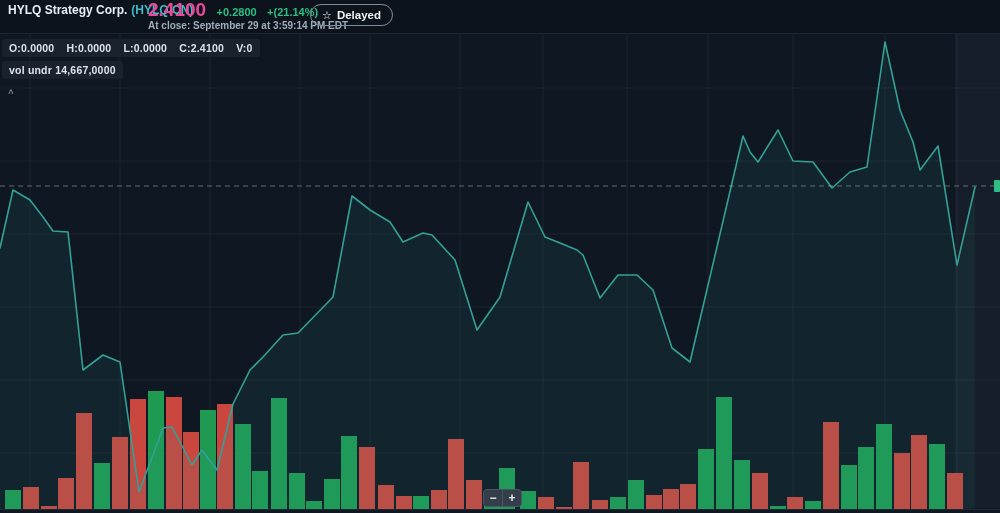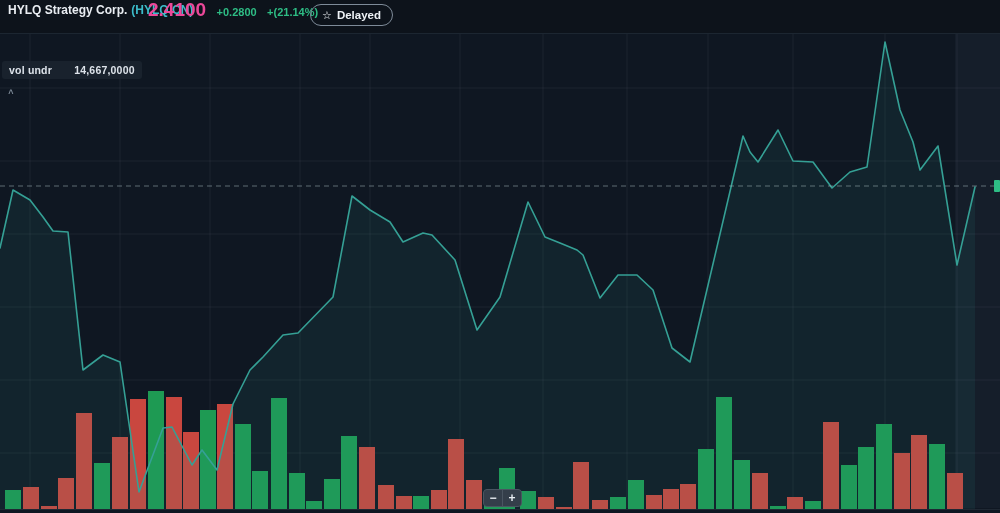--- a/index.html
+++ b/index.html
@@ -36,21 +36,21 @@
   
   .chip{
     position:absolute;background:rgba(27,35,47,0.9);border-radius:3px;
     color:#dde3ea;font-size:10.5px;font-weight:bold;padding:3px 7px;
     white-space:nowrap;z-index:4;letter-spacing:.2px;
   }
   .chip span{margin-right:9px;}
   .chip span:last-child{margin-right:0;}
   #ohlc-chip{left:2px;top:39px;}
   #vol-chip{left:2px;top:61px;}
-  #vol-chip .lbl{margin-right:19px;text-align:center;}
+  #vol-chip .lbl{margin-right:0;text-align:center;}
   .collapse{
     position:absolute;left:4px;top:86px;width:14px;height:13px;z-index:4;
     color:#7f8c99;font-size:9px;line-height:13px;text-align:center;cursor:pointer;
     font-weight:bold;
   }
 
   
   .zoomctl{
     position:absolute;left:483px;top:489px;z-index:4;display:flex;
     background:#4a5561;border:1px solid #4a5561;border-radius:4px;overflow:hidden;gap:1px;
@@ -156,27 +156,35 @@
       <div class="title-line">
         <span>HYLQ Strategy Corp.</span><span class="ticker" style="color: rgb(60, 188, 202);">(HYLQ.CN)</span>
       </div>
     </div>
     <div class="price-block">
       <div class="price-line">
         <span class="last-price">2.4100</span>
         <span class="chg" style="color: rgb(46, 189, 133); margin-top: 44px;">+0.2800</span>
         <span class="chg" style="color: rgb(46, 189, 133);">+(21.14%)</span>
       </div>
+      <div class="close-info">At close: September 29 at 3:59:14 PM EDT</div>
     </div>
     <button class="follow-btn">
       <span class="star">☆</span>
       <span>Delayed</span>
     </button>
   </div>
 
+  <div class="chip" id="ohlc-chip">
+    <span>O:0.0000</span>
+    <span>H:0.0000</span>
+    <span>L:0.0000</span>
+    <span>C:2.4100</span>
+    <span>V:0</span>
+  </div>
 
   <div class="chip" id="vol-chip">
     <span class="lbl">vol undr</span>
     <span>14,667,0000</span>
   </div>
 
   <div class="collapse">˄</div>
 
   <div class="zoomctl">
     <button>−</button>

